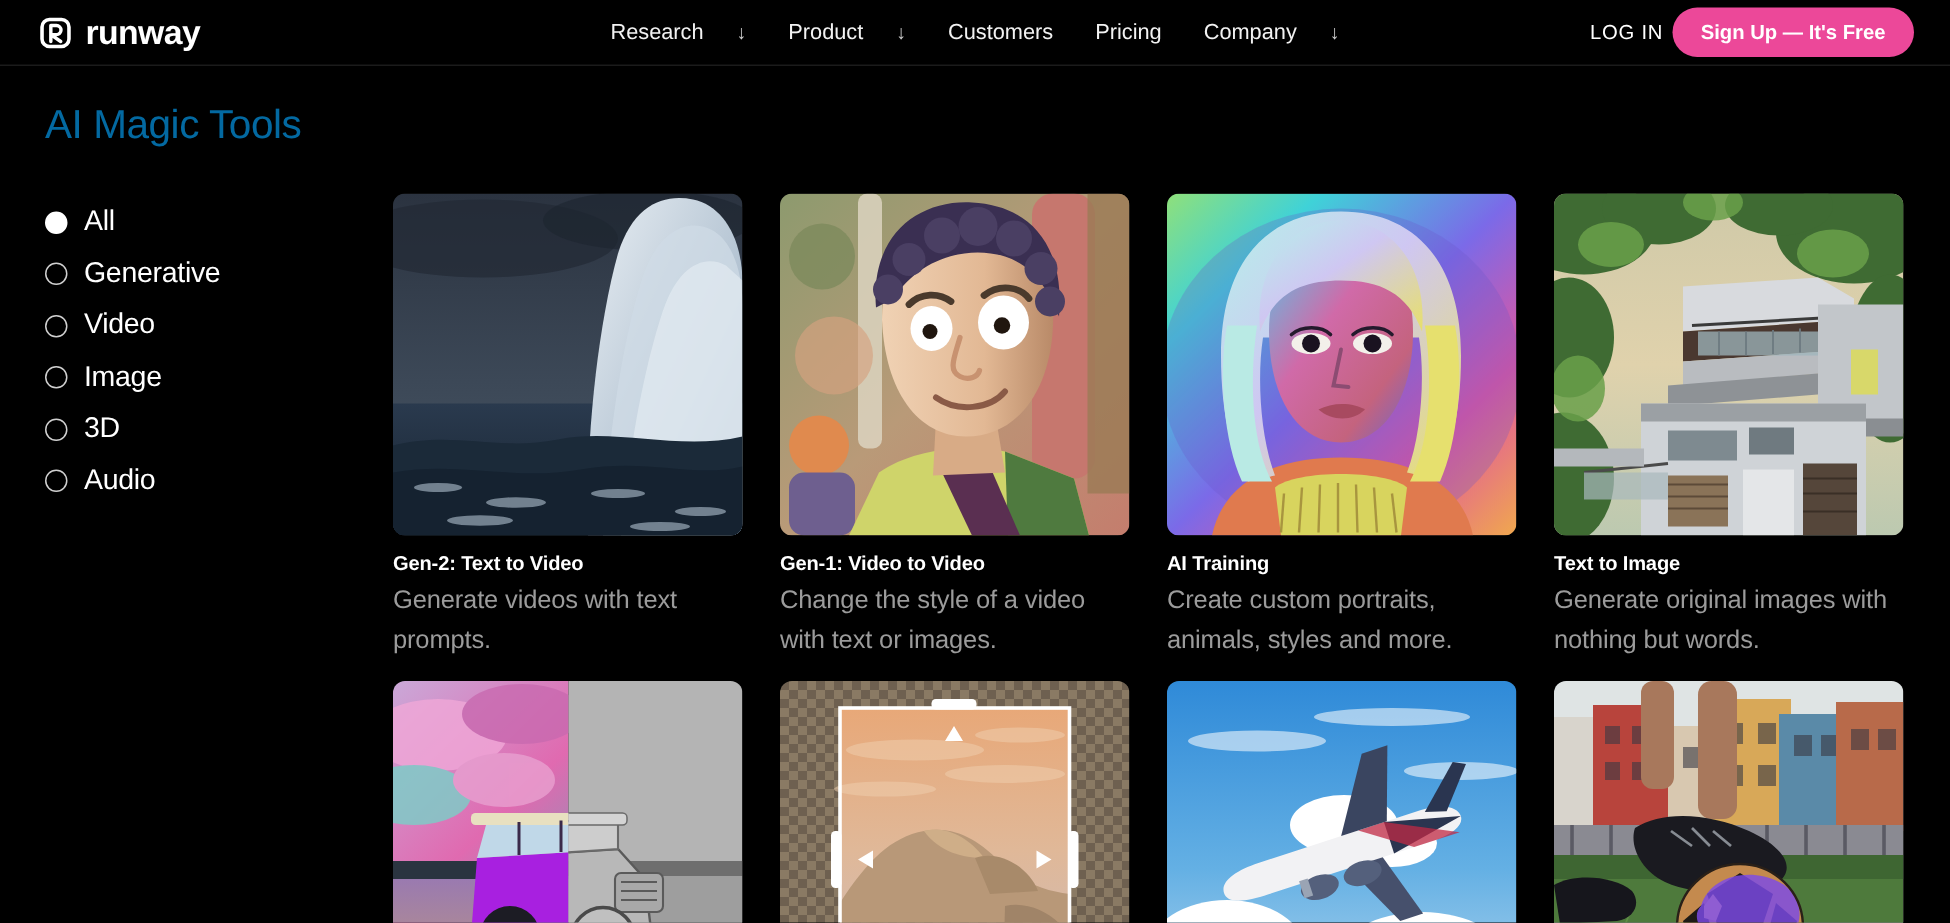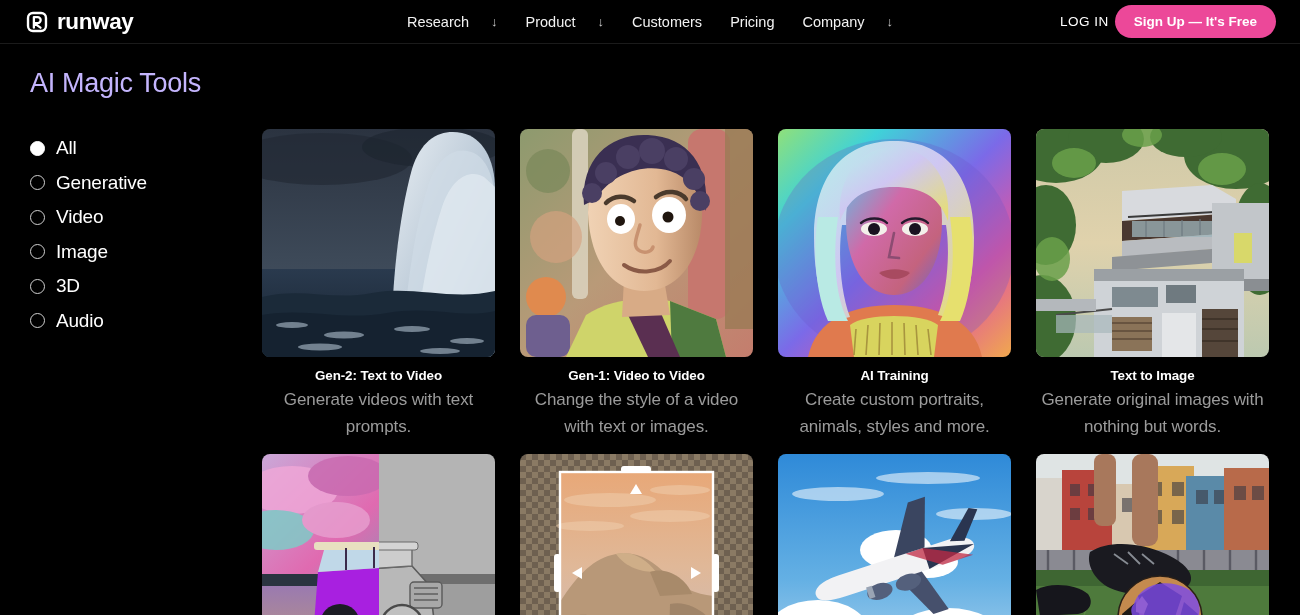--- a/index.html
+++ b/index.html
@@ -45,42 +45,42 @@
     font-size:13.5px; font-weight:700;
     padding:9px 19px; border-radius:999px;
     border:none; cursor:pointer; white-space:nowrap;
     font-family:"Liberation Sans", sans-serif;
   }
 
   
   .page { display:flex; padding:0; }
   .sidebar { width:262px; flex:none; padding:24px 0 0 30px; }
   .side-title {
-    font-size:27px; color:#c4b5fd; font-weight:400;
+    font-size:27px; color:#0369a1; font-weight:400;
     letter-spacing:-0.3px; margin-bottom:38px;
   }
   .filters { display:flex; flex-direction:column; gap:12.5px;justify-content:space-between; }
   .filter { display:flex; align-items:center; gap:11px; cursor:pointer; }
   .radio {
     width:15px; height:15px; border-radius:50%;
     border:1.5px solid #d0d0d0; flex:none; background:transparent;
   }
   .radio.on { background:#fff; border-color:#fff; }
   .filter-label { font-size:19px; color:#fff; letter-spacing:-0.2px; }
 
   
   .grid {
     flex:1;
     display:grid;
     grid-template-columns:repeat(4, 233px);
     column-gap:25px;
     row-gap:14px;
     padding-top:85px;
   }
-  .card { width:233px; cursor:pointer;text-align:center; }
+  .card { width:233px; cursor:pointer; }
   .thumb {
     width:233px; height:228px; border-radius:8px;
     overflow:hidden; position:relative; background:#111;
   }
   .card-title {
     margin-top:11px; font-size:13.4px; font-weight:700;
     color:#fff; letter-spacing:-0.1px;
   }
   .card-desc {
     margin-top:4px; font-size:17px; color:#9b9b9b;

